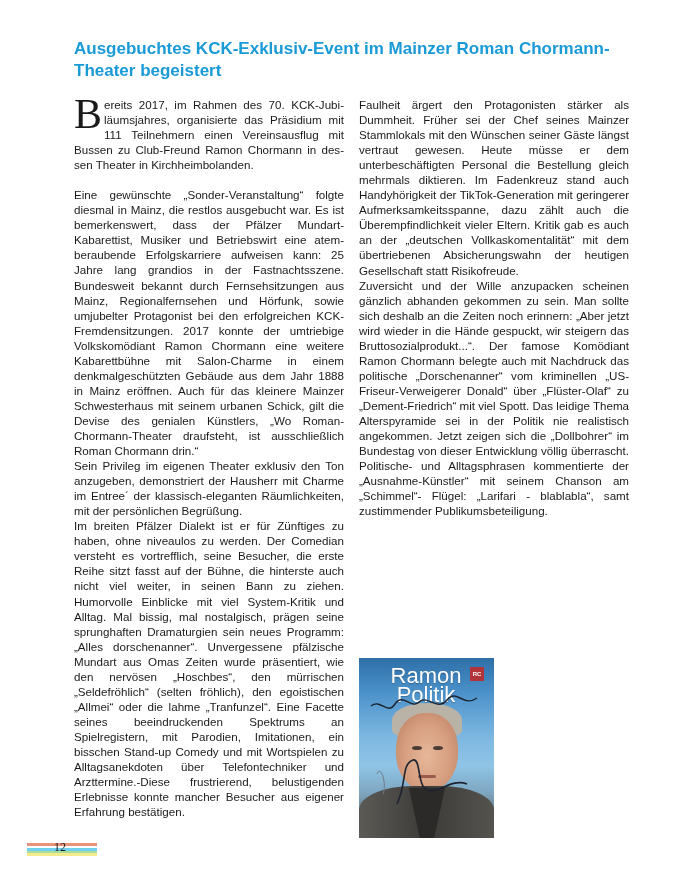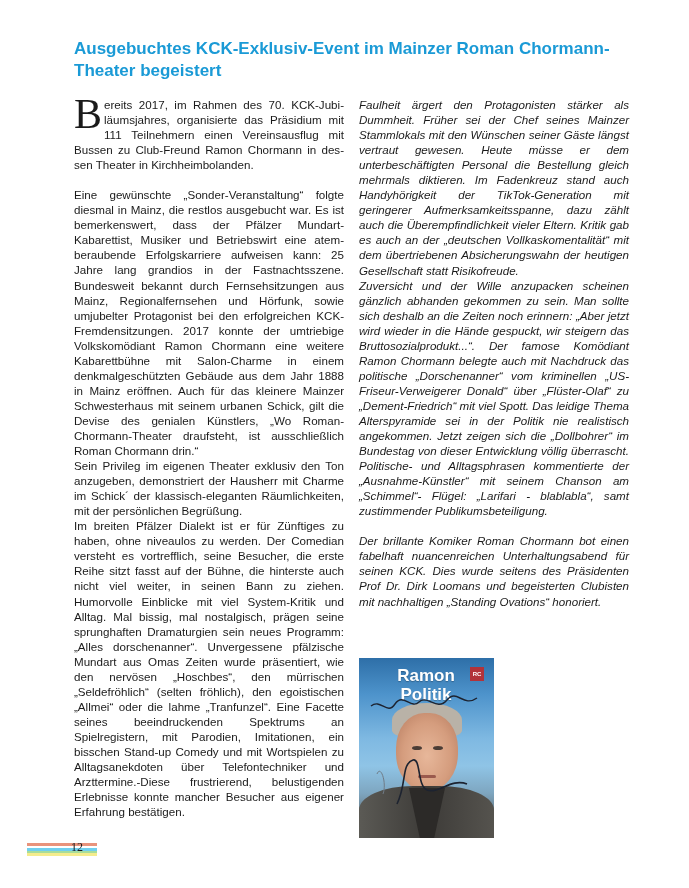--- a/index.html
+++ b/index.html
@@ -6,32 +6,32 @@
   body { width: 689px; height: 888px; position: relative; overflow: hidden;
          font-family: "Liberation Sans", sans-serif; color: #1a1a1a; }
   .title { position: absolute; left: 74px; top: 38px; width: 590px;
            font-family: "Liberation Sans", sans-serif; font-weight: bold;
            font-size: 17px; line-height: 22px; color: #1a9ad6; margin: 0; }
   .col { position: absolute; top: 97px; width: 270px;
          font-size: 11.6px; line-height: 15.05px; text-align: justify;
          hyphens: manual; }
   .col p { margin: 0; }
   .col-left { left: 74px; }
-  .col-right { left: 359px; font-style: italic; }
+  .col-right { left: 359px; }
   .gap { height: 15px; }
   .dropcap { float: left; font-family: "Liberation Serif", serif;
              font-size: 42px; line-height: 30px; margin: 2px 2px 0 0;
              color: #1a1a1a; }
   .fazit-label { font-weight: bold; }
   .photo { position: absolute; left: 359px; top: 658px; width: 135px; height: 180px;
            overflow: hidden;
            background: linear-gradient(180deg, #2e6fa8 0%, #4d93cb 20%, #7fb9e2 45%, #8fc4e6 60%, #7ea6c0 75%, #4f4a45 100%); }
   .photo-name { position: absolute; left: 12px; top: 8px; color: #ffffff;
-                font-family: "Liberation Sans", sans-serif; font-weight: bold;
-                font-size: 17px; line-height: 19px; text-align: center; width: 110px;
+                font-family: "Liberation Sans", sans-serif; font-weight: normal;
+                font-size: 22px; line-height: 19px; text-align: center; width: 110px;
                 text-shadow: 0 1px 1px rgba(0,0,0,0.25); }
   .photo-logo { position: absolute; right: 10px; top: 9px; width: 14px; height: 14px;
                 background: #b2333a; color: #fff; font-size: 6px; font-weight: bold;
                 text-align: center; line-height: 14px; }
   .face { position: absolute; left: 37px; top: 55px; width: 62px; height: 78px;
           border-radius: 45% 45% 48% 48%;
           background: radial-gradient(ellipse at 50% 55%, #e7b79a 0%, #d59d7e 55%, #b57a5e 100%); }
   .hair { position: absolute; left: 33px; top: 45px; width: 70px; height: 34px;
           border-radius: 50% 50% 20% 20%; background: #b9b2a7; }
   .eye { position: absolute; top: 88px; width: 10px; height: 4px; border-radius: 50%; background: #4a3c35; }
@@ -42,43 +42,42 @@
             border-radius: 40% 40% 0 0; }
   .collar { position: absolute; left: 50px; top: 130px; width: 36px; height: 50px;
             background: #2c2a28; clip-path: polygon(0 0, 100% 0, 70% 100%, 30% 100%); }
   .sig { position: absolute; left: 8px; top: 36px; width: 118px; height: 120px; pointer-events: none; }
   .footer-bars { position: absolute; left: 27px; top: 843px; width: 70px; height: 14px; }
   .bar { position: absolute; left: 0; width: 70px; }
   .bar-salmon { top: 0; height: 3px; background: #e8937c; }
   .bar-blue { top: 5px; height: 3px; background: #6fd0ef; }
   .bar-green { top: 8px; height: 2px; background: #a8dc9a; }
   .bar-yellow { top: 10px; height: 3px; background: #f4ec8c; }
-  .page-num { position: absolute; left: 71px; top: 840px; font-family: "Liberation Serif", serif;
+  .page-num { position: absolute; left: 54px; top: 840px; font-family: "Liberation Serif", serif;
               font-size: 12px; color: #1a1a1a; line-height: 14px; }
 </style>
 </head>
 <body>
 
 <h1 class="title">Ausgebuchtes KCK-Exklusiv-Event im Mainzer Roman Chormann-Theater begeistert</h1>
 
 <div class="col col-left">
   <p>
     <span class="dropcap">B</span><span>ereits 2017, im Rahmen des 70. KCK-Jubi­läumsjahres, organisierte das Präsidium mit 111 Teilnehmern einen Vereinsausflug mit Bus­sen zu Club-Freund Ramon Chormann in des­sen Theater in Kirchheimbolanden.</span>
   </p>
   <div class="gap"></div>
   <p>Eine gewünschte „Sonder-Veranstaltung“ folgte diesmal in Mainz, die restlos ausgebucht war. Es ist bemerkenswert, dass der Pfälzer Mundart-Kabarettist, Musiker und Betriebswirt eine atem­beraubende Erfolgskarriere aufweisen kann: 25 Jahre lang grandios in der Fastnachtsszene. Bundesweit bekannt durch Fernsehsitzungen aus Mainz, Regionalfernsehen und Hörfunk, so­wie umjubelter Protagonist bei den erfolgreichen KCK-Fremdensitzungen. 2017 konnte der um­triebige Volkskomödiant Ramon Chormann eine weitere Kabarettbühne mit Salon-Charme in einem denkmalgeschützten Gebäude aus dem Jahr 1888 in Mainz eröffnen. Auch für das kleine­re Mainzer Schwesterhaus mit seinem urbanen Schick, gilt die Devise des genialen Künstlers, „Wo Roman-Chormann-Theater draufsteht, ist ausschließlich Roman Chormann drin.“</p>
-  <p>Sein Privileg im eigenen Theater exklusiv den Ton anzugeben, demonstriert der Hausherr mit Charme im Schick´ der klassisch-eleganten Räumlichkeiten, mit der persönlichen Begrü­ßung.</p>
+  <p>Sein Privileg im eigenen Theater exklusiv den Ton anzugeben, demonstriert der Hausherr mit Charme im Entree´ der klassisch-eleganten Räumlichkeiten, mit der persönlichen Begrü­ßung.</p>
   <p>Im breiten Pfälzer Dialekt ist er für Zünftiges zu haben, ohne niveaulos zu werden. Der Come­dian versteht es vortrefflich, seine Besucher, die erste Reihe sitzt fasst auf der Bühne, die hinters­te auch nicht viel weiter, in seinen Bann zu zie­hen. Humorvolle Einblicke mit viel System-Kritik und Alltag. Mal bissig, mal nostalgisch, prägen seine sprunghaften Dramaturgien sein neues Programm: „Alles dorschenanner“. Unverges­sene pfälzische Mundart aus Omas Zeiten wur­de präsentiert, wie den nervösen „Hoschbes“, den mürrischen „Seldefröhlich“ (selten fröhlich), den egoistischen „Allmei“ oder die lahme „Tran­funzel“. Eine Facette seines beeindruckenden Spektrums an Spielregistern, mit Parodien, Imi­tationen, ein bisschen Stand-up Comedy und mit Wortspielen zu Alltagsanekdoten über Telefon­techniker und Arzttermine.-Diese frustrierend, belustigenden Erlebnisse konnte mancher Be­sucher aus eigener Erfahrung bestätigen.</p>
 </div>
 
 <div class="col col-right">
   <p>Faulheit ärgert den Protagonisten stärker als Dummheit. Früher sei der Chef seines Mainzer Stammlokals mit den Wünschen seiner Gäste längst vertraut gewesen. Heute müsse er dem unterbeschäftigten Personal die Bestellung gleich mehrmals diktieren. Im Fadenkreuz stand auch Handyhörigkeit der TikTok-Generation mit geringerer Aufmerksamkeitsspanne, dazu zählt auch die Überempfindlichkeit vieler Eltern. Kritik gab es auch an der „deutschen Vollkaskomenta­lität“ mit dem übertriebenen Absicherungswahn der heutigen Gesellschaft statt Risikofreude.</p>
   <p>Zuversicht und der Wille anzupacken scheinen gänzlich abhanden gekommen zu sein. Man sollte sich deshalb an die Zeiten noch erinnern: „Aber jetzt wird wieder in die Hände gespuckt, wir steigern das Bruttosozialprodukt...“. Der famo­se Komödiant Ramon Chormann belegte auch mit Nachdruck das politische „Dorschenanner“ vom kriminellen „US-Friseur-Verweigerer Do­nald“ über „Flüster-Olaf“ zu „Dement-Friedrich“ mit viel Spott. Das leidige Thema Alterspyrami­de sei in der Politik nie realistisch angekommen. Jetzt zeigen sich die „Dollbohrer“ im Bundestag von dieser Entwicklung völlig überrascht. Poli­tische- und Alltagsphrasen kommentierte der „Ausnahme-Künstler“ mit seinem Chanson am „Schimmel“- Flügel: „Larifari - blablabla“, samt zustimmender Publikumsbeteiligung.</p>
   <div class="gap"></div>
-  <p>Der brillante Komiker Roman Chormann bot einen fabelhaft nuancenreichen Unterhaltungs­abend für seinen KCK. Dies wurde seitens des Präsidenten Prof Dr. Dirk Loomans und begeis­terten Clubisten mit nachhaltigen „Standing Ova­tions“ honoriert.</p>
 </div>
 
 <div class="photo">
   <div class="hair"></div>
   <div class="face"></div>
   <div class="eye l"></div>
   <div class="eye r"></div>
   <div class="mouth"></div>
   <div class="jacket"></div>
   <div class="collar"></div>

